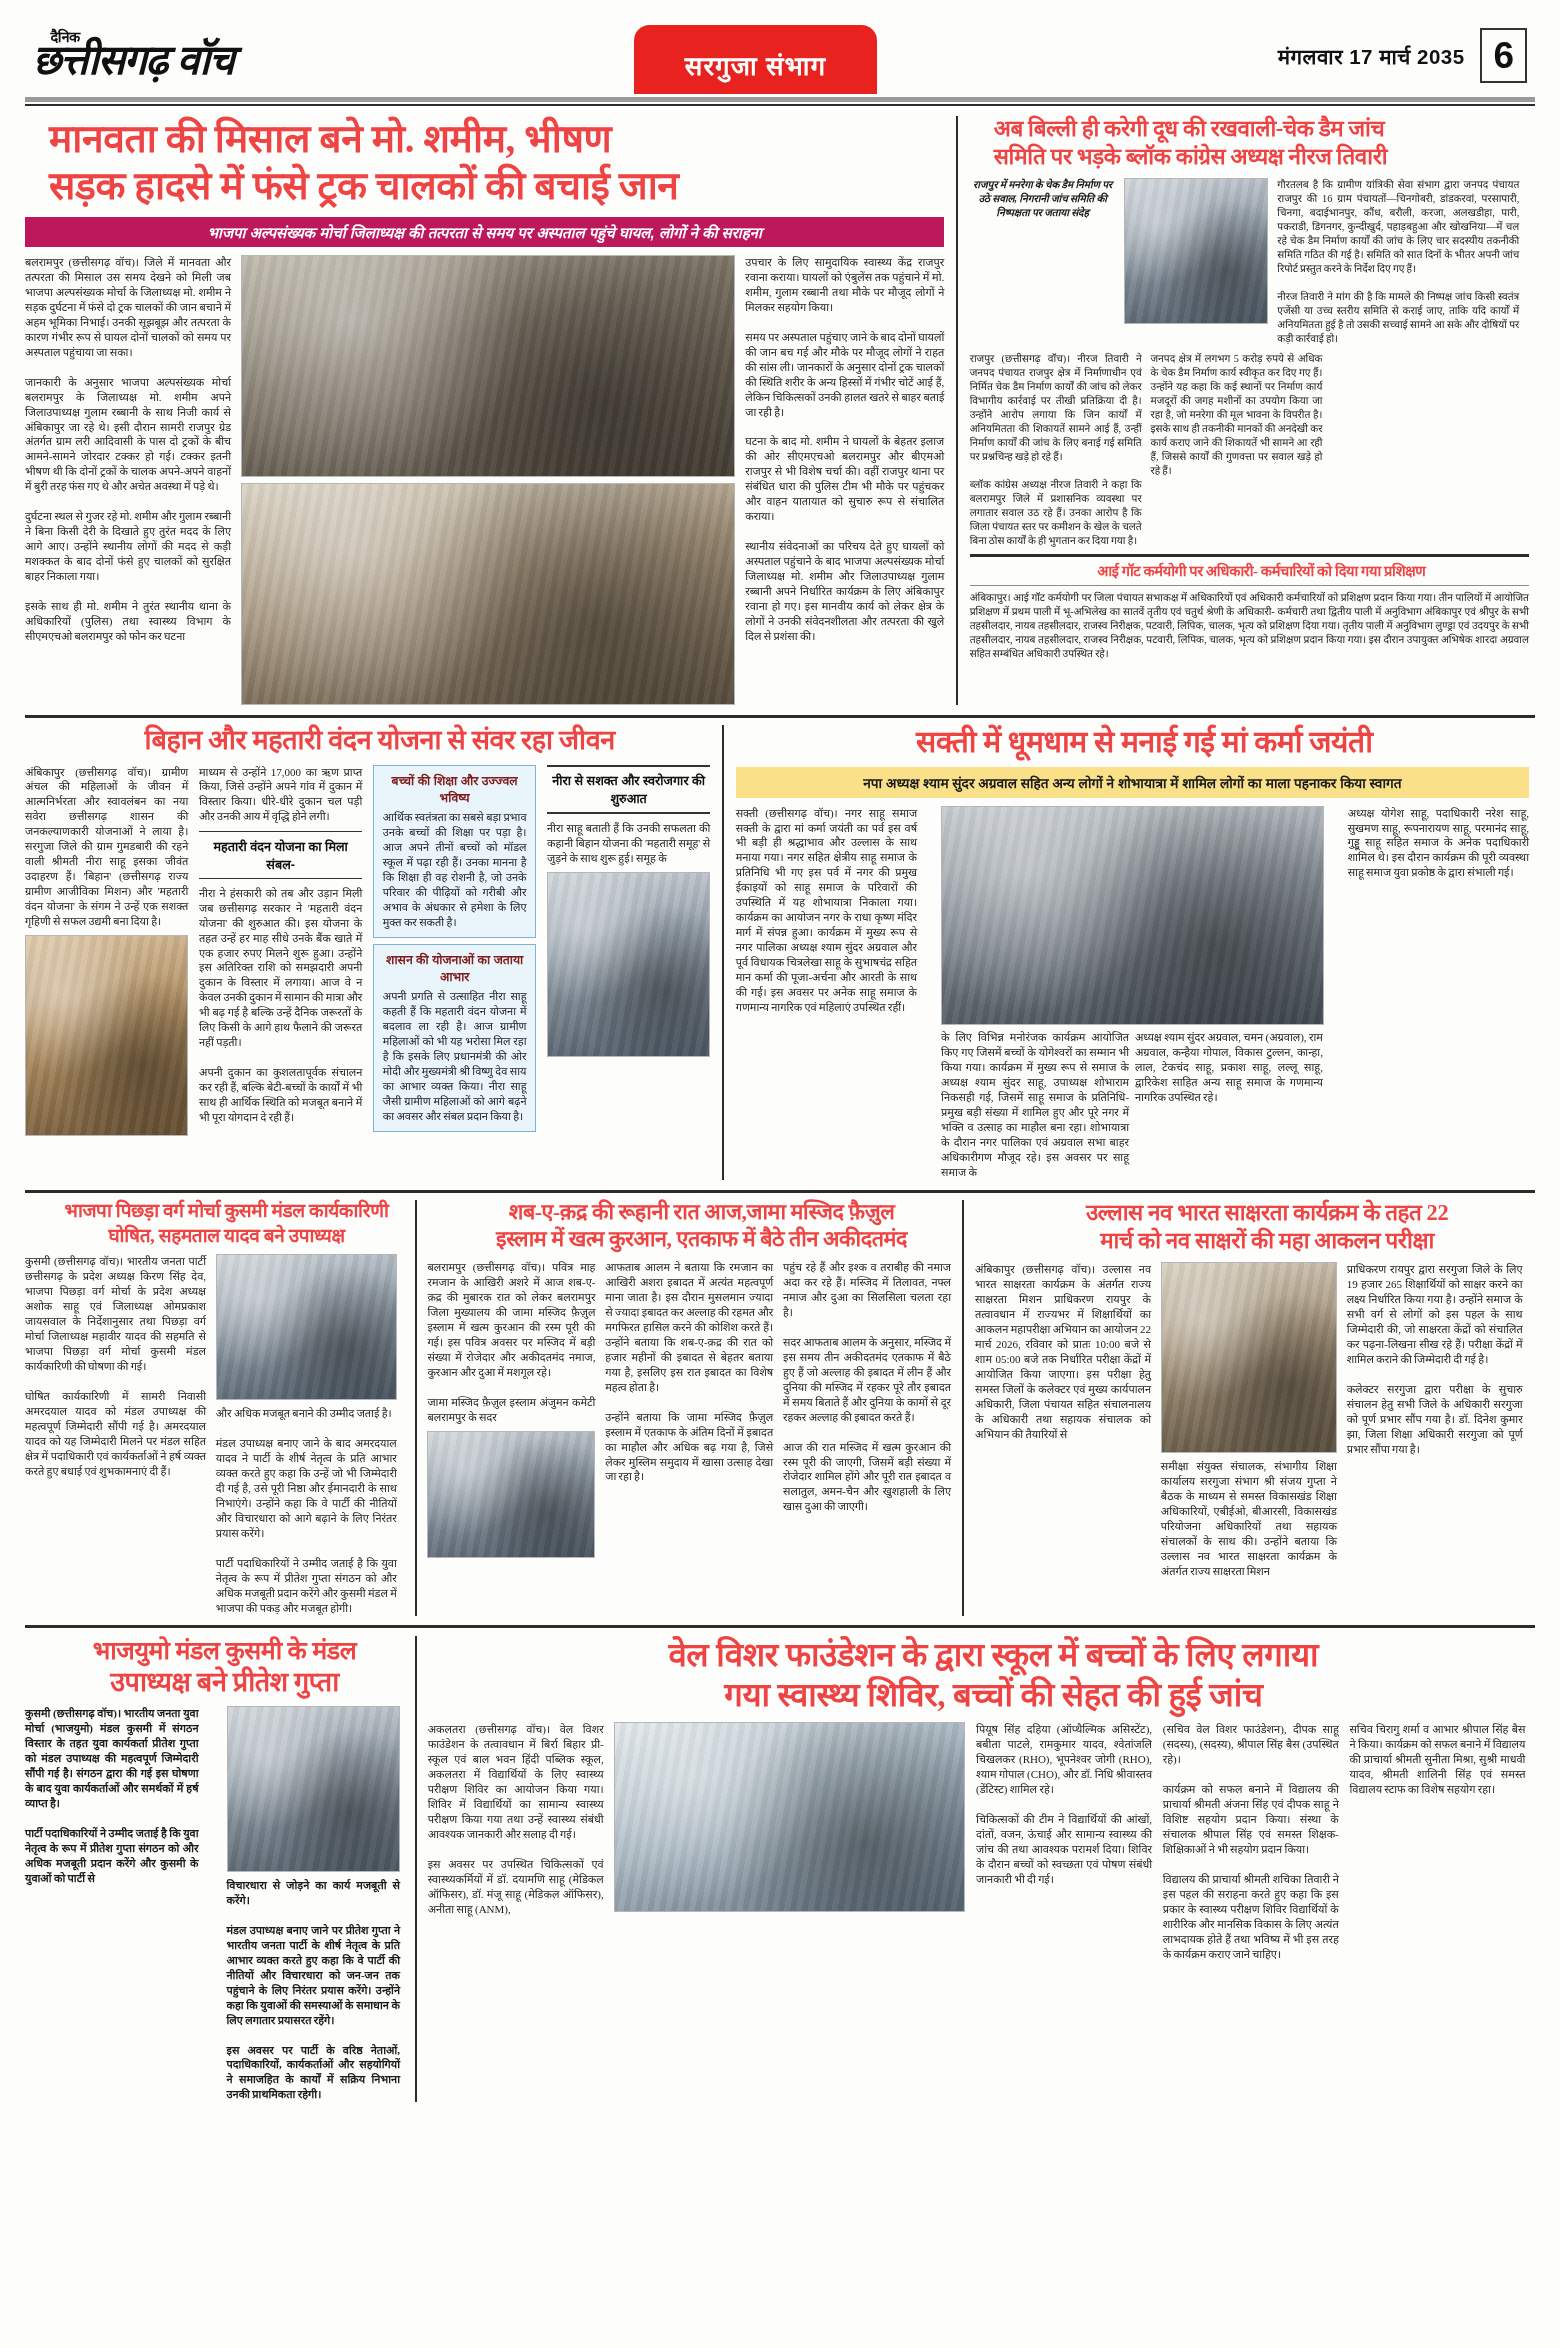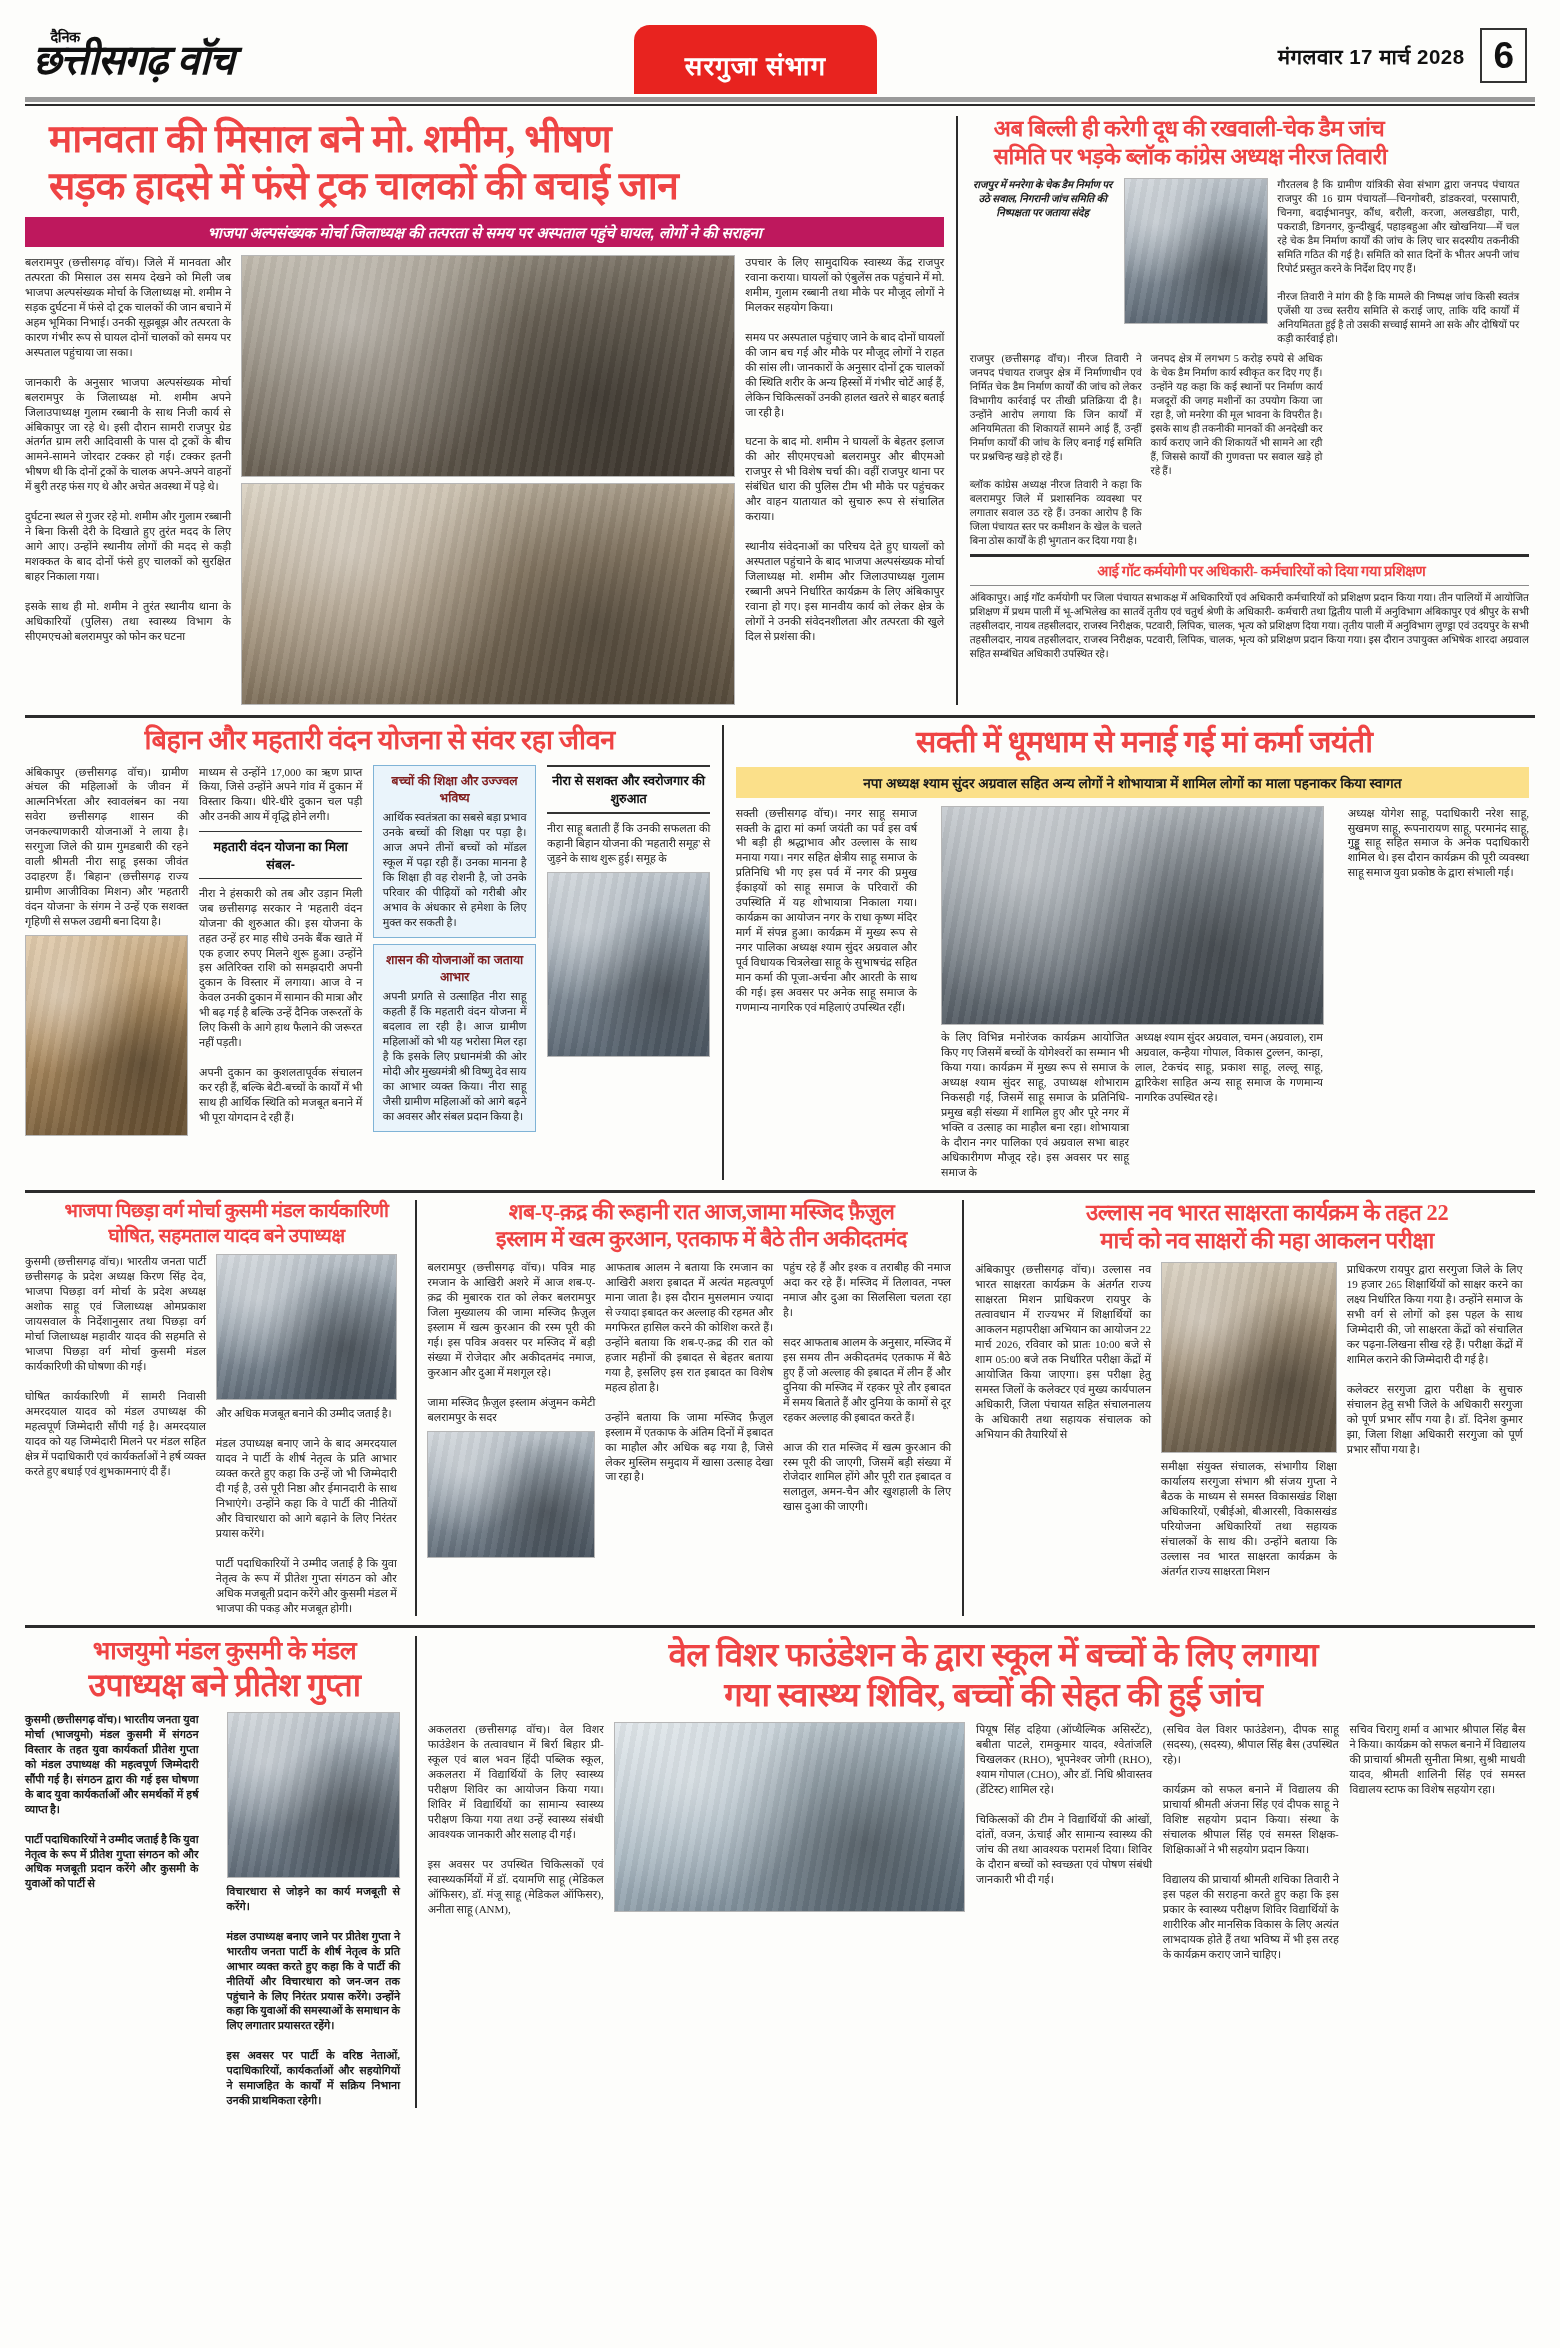--- a/index.html
+++ b/index.html
@@ -126,21 +126,21 @@
 
 <div class="page">
 
   <div class="masthead">
     <div class="brand">
       <div class="brand-small">दैनिक</div>
       <div class="brand-main">छत्तीसगढ़ वॉच</div>
     </div>
     <div class="section-tag">सरगुजा संभाग</div>
     <div class="dateline-wrap">
-      <div class="dateline">मंगलवार 17 मार्च  2028</div>
+      <div class="dateline">मंगलवार 17 मार्च  2035</div>
       <div class="pageno">6</div>
     </div>
   </div>
   <div class="rule-thick"></div>
   <div class="rule-thin"></div>
 
   <div class="flexrow" style="margin-top:9.8px;">
 
     <div style="width:931px;padding-right:11.7px;">
       <div class="hl" style="font-size:39px;">मानवता की मिसाल बने मो. शमीम, भीषण</div>
@@ -347,21 +347,21 @@
       </div>
     </div>
   </div>
 
   <div class="divider-h" style="margin-top:9.8px;"></div>
 
   <div class="flexrow" style="margin-top:7.8px;">
 
     <div style="width:390px;padding-right:15px;">
       <div class="hl" style="font-size:25px;text-align:center;">भाजयुमो मंडल कुसमी के मंडल</div>
-      <div class="hl" style="font-size:32px;text-align:center;margin-top:2px;">उपाध्यक्ष बने प्रीतेश गुप्ता</div>
+      <div class="hl" style="font-size:27px;text-align:center;margin-top:2px;">उपाध्यक्ष बने प्रीतेश गुप्ता</div>
       <div class="flexrow" style="margin-top:7.8px;gap:28px;font-weight:bold;">
         <div style="width:181px;">
           <div class="body-col" style="white-space:pre-line;">कुसमी (छत्तीसगढ़ वॉच)। भारतीय जनता युवा मोर्चा (भाजयुमो) मंडल कुसमी में संगठन विस्तार के तहत युवा कार्यकर्ता प्रीतेश गुप्ता को मंडल उपाध्यक्ष की महत्वपूर्ण जिम्मेदारी सौंपी गई है। संगठन द्वारा की गई इस घोषणा के बाद युवा कार्यकर्ताओं और समर्थकों में हर्ष व्याप्त है।
 
 पार्टी पदाधिकारियों ने उम्मीद जताई है कि युवा नेतृत्व के रूप में प्रीतेश गुप्ता संगठन को और अधिक मजबूती प्रदान करेंगे और कुसमी के युवाओं को पार्टी से</div>
         </div>
         <div style="width:181px;">
           <div class="photo ph-portrait" style="height:166px;"></div>
           <div class="body-col" style="white-space:pre-line;margin-top:5.9px;">विचारधारा से जोड़ने का कार्य मजबूती से करेंगे।
 

